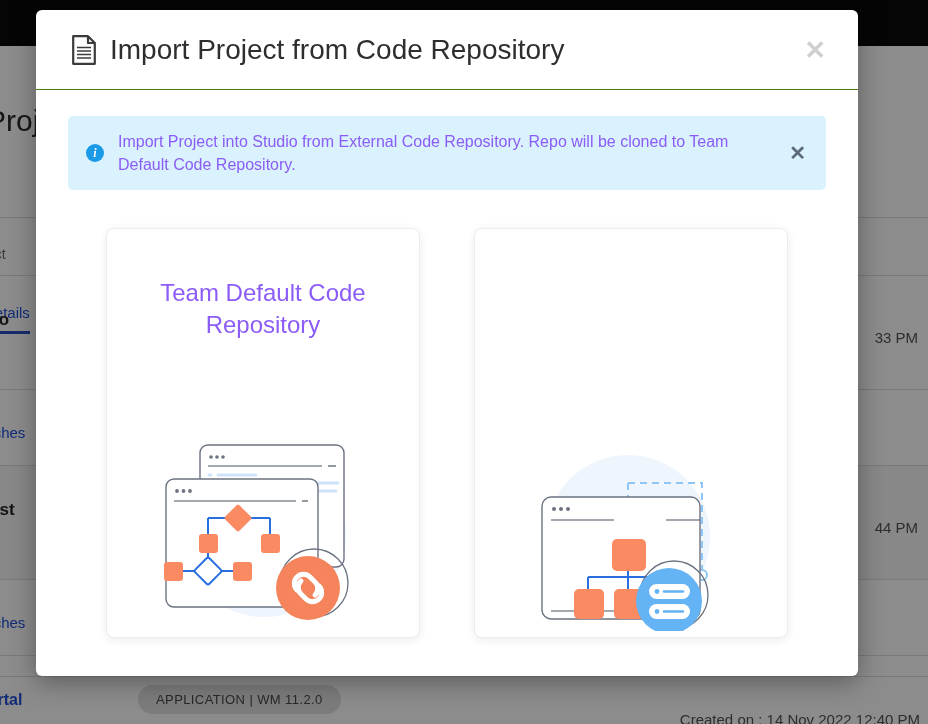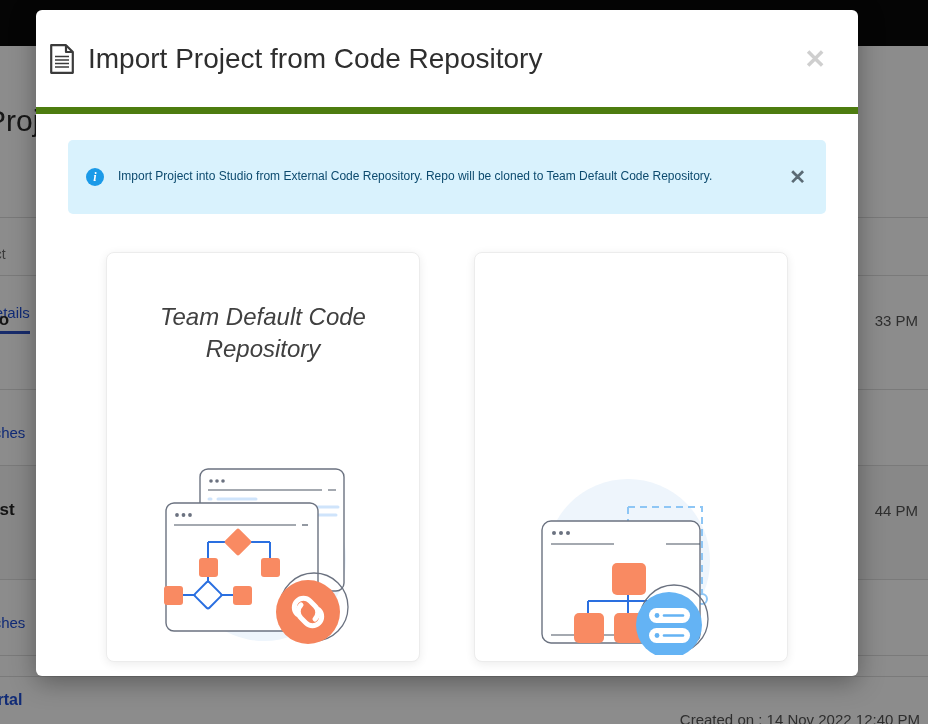--- a/index.html
+++ b/index.html
@@ -47,21 +47,21 @@
   }
   .bg-cell-head {
     position: absolute; left: 22px; top: 14px;
     font-size: 14px; color: #6a6a6a; white-space: nowrap;
   }
   .bg-cell-link {
     position: absolute; left: 22px; top: 34px;
     font-size: 15px; color: #1f4fd8; white-space: nowrap;
   }
   .bg-cell-time {
-    position: absolute; right: 22px; top: 36px;
+    position: absolute; right: 22px; top: 53px;
     font-size: 15px; color: #555; white-space: nowrap;
   }
   .bg-footer {
     position: absolute; left: 0; bottom: 0; width: 928px; height: 48px;
     border-top: 1px solid #dfdfdf;
   }
   .bg-footer-link {
     position: absolute; left: -22px; top: 14px;
     font-size: 16px; font-weight: bold; color: #1f4fd8; white-space: nowrap;
   }
@@ -84,24 +84,24 @@
   
   .modal {
     position: absolute; left: 36px; top: 10px;
     width: 822px; height: 666px;
     background: #ffffff; border-radius: 6px;
     box-shadow: 0 6px 26px rgba(0,0,0,0.35);
     overflow: hidden;
     display: flex; flex-direction: column;
   }
   .modal-header {
-    height: 104px; flex: none;
+    height: 80px; flex: none;
     display: flex; align-items: center;
-    padding: 0 26px 0 14px;
-    border-bottom: 7px solid #4d7c0f;
+    padding: 0 26px 0 36px;
+    border-bottom: 1px solid #4d7c0f;
   }
   .doc-icon { flex: none; width: 24px; height: 30px; margin-right: 14px; display: block; }
   .modal-title {
     font-size: 28px; color: #2e2e2e; font-weight: 400;
     flex: 1 1 auto; white-space: nowrap;
   }
   .modal-close {
     flex: none; font-size: 26px; color: #cfcfcf;
     line-height: 1; cursor: pointer; padding: 4px 6px;
     font-weight: bold; background: none; border: none;
@@ -117,21 +117,21 @@
     padding: 12px 14px 12px 18px; position: relative;
   }
   .alert-icon {
     flex: none; width: 18px; height: 18px; border-radius: 50%;
     background: #1b9ae8; color: #ffffff; font-size: 12px;
     font-weight: bold; font-style: italic;
     display: flex; align-items: center; justify-content: center;
     margin-right: 14px; font-family: "Liberation Serif", serif;
   }
   .alert-text {
-    flex: 1 1 auto; color: #0c4a6e; font-size: 12px; line-height: 1.45;
+    flex: 1 1 auto; color: #8b5cf6; font-size: 16px; line-height: 1.45;
     padding-right: 24px;
   }
   .alert-close {
     flex: none; font-size: 20px; font-weight: bold; color: #5b6b75;
     background: none; border: none; cursor: pointer; line-height: 1;
     padding: 2px 6px; font-family: "Liberation Sans", sans-serif;
   }
 
   
   .cards {
@@ -139,22 +139,22 @@
     margin-top: 38px;
   }
   .repo-card {
     width: 314px; height: 410px;
     background: #ffffff; border: 1px solid #ececec; border-radius: 8px;
     box-shadow: 0 2px 10px rgba(0,0,0,0.08);
     display: flex; flex-direction: column; align-items: center;
     cursor: pointer; padding-top: 48px; overflow: hidden;
   }
   .repo-card-title {
-    font-size: 24px; color: #404040; text-align: center;
-    line-height: 1.35; max-width: 230px; font-weight: 400; font-style: italic;
+    font-size: 24px; color: #8b5cf6; text-align: center;
+    line-height: 1.35; max-width: 230px; font-weight: 400;
   }
   .repo-art { margin-top: auto; margin-bottom: 6px; }
 
   
   .modal-footer { height: 36px; flex: none; }
 </style>
 </head>
 <body>
 
 <div id="root">
@@ -188,20 +188,21 @@
           <div class="bg-cell-time">44 PM</div>
         </div>
 
         <div class="bg-row" style="height:76px;">
           <div class="bg-cell-link">Branches</div>
         </div>
       </div>
 
       <div class="bg-footer">
         <div class="bg-footer-link">portal</div>
+        <div class="bg-chip">APPLICATION | WM 11.2.0</div>
         <div class="bg-footer-time">Created on : 14 Nov 2022 12:40 PM</div>
       </div>
 
     </div>
   </div>
 
   <div class="overlay"></div>
 
   <div class="modal">
 

